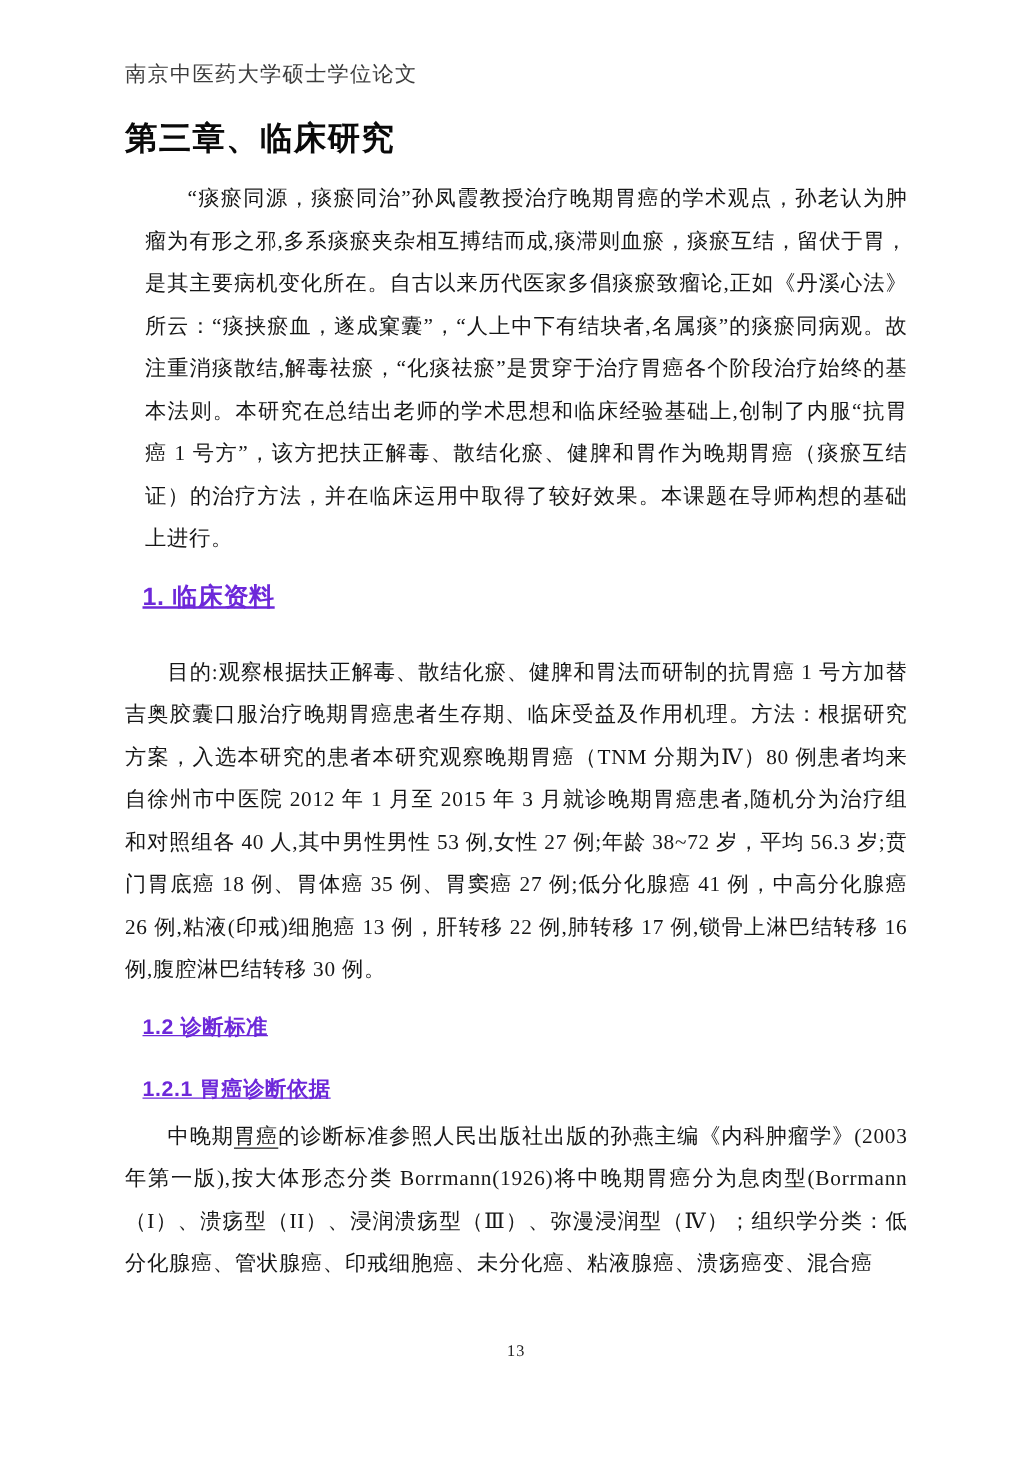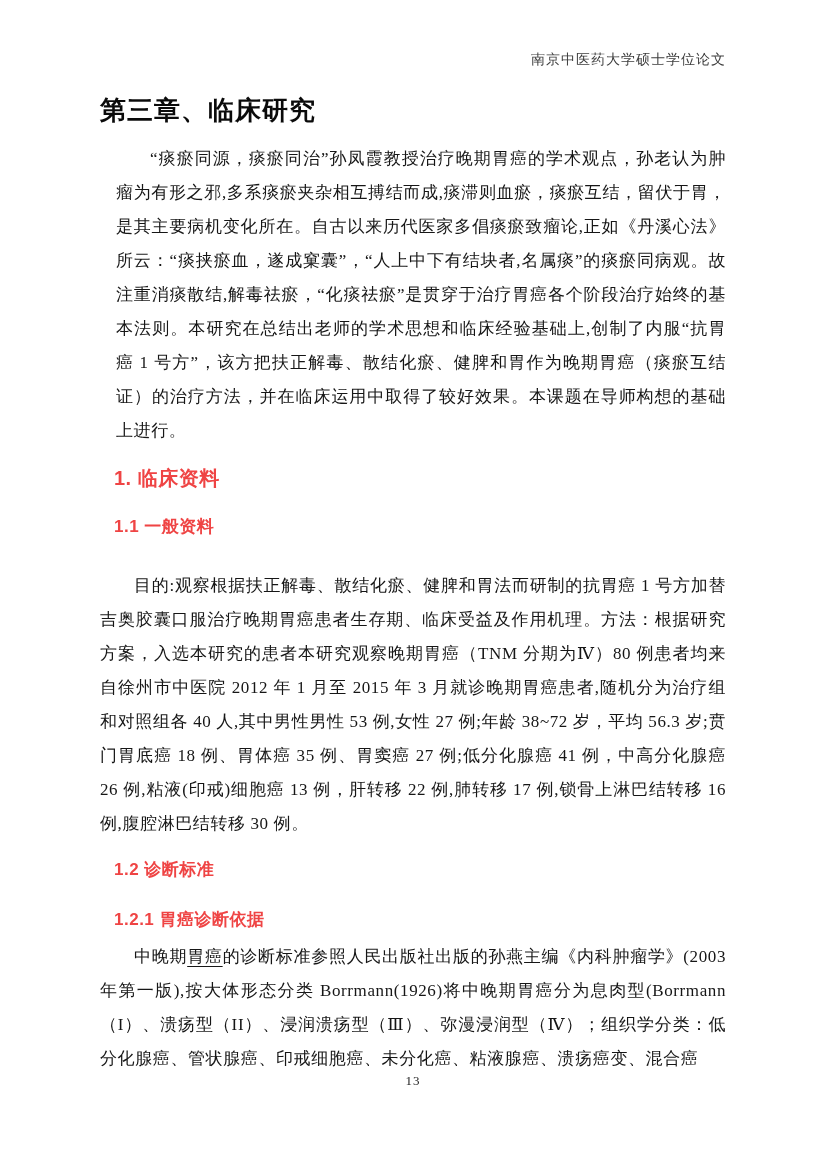--- a/index.html
+++ b/index.html
@@ -16,22 +16,22 @@
   .page {
     position: relative;
     box-sizing: border-box;
     width: 826px;
     height: 1169px;
     padding: 50px 100px 0 100px;
     overflow: hidden;
     background: #ffffff;
   }
   .running-header {
-    text-align: right;
-    font-size: 14px;
+    text-align: left;
+    font-size: 17px;
     line-height: 20px;
     color: #3c3c3c;
     letter-spacing: 1px;
   }
   .chapter-title {
     margin-top: 24px;
     text-align: left;
     font-family: "Liberation Sans", "DejaVu Sans", sans-serif;
     font-weight: bold;
     font-size: 26px;
@@ -46,22 +46,23 @@
     text-indent: 2em;
     letter-spacing: 0.6px;
     color: #161616;
   }
   .para-intro   { margin-top: 16px; margin-left: 16px; }
   .para-general { margin-top: 30px; }
   .para-diag    { margin-top: 8px;  }
   .sec-heading {
     font-family: "Liberation Sans", "DejaVu Sans", sans-serif;
     font-weight: bold;
-    color: #ef4444;
+    color: #6d28d9;
     letter-spacing: 0.5px;
+    text-decoration: underline;
   }
   .h-level1 {
     margin: 8px 0 0 14px;
     font-size: 20px;
     line-height: 26px;
   }
   .h-level2 {
     margin: 24px 0 0 14px;
     font-size: 17px;
     line-height: 24px;
@@ -91,21 +92,20 @@
 <div class="page">
 
   <div class="running-header">南京中医药大学硕士学位论文</div>
 
   <div class="chapter-title">第三章、临床研究</div>
 
   <p class="body-para para-intro">“痰瘀同源，痰瘀同治”孙凤霞教授治疗晚期胃癌的学术观点，孙老认为肿瘤为有形之邪,多系痰瘀夹杂相互搏结而成,痰滞则血瘀，痰瘀互结，留伏于胃，是其主要病机变化所在。自古以来历代医家多倡痰瘀致瘤论,正如《丹溪心法》所云：“痰挟瘀血，遂成窠囊”，“人上中下有结块者,名属痰”的痰瘀同病观。故注重消痰散结,解毒祛瘀，“化痰祛瘀”是贯穿于治疗胃癌各个阶段治疗始终的基本法则。本研究在总结出老师的学术思想和临床经验基础上,创制了内服“抗胃癌 1 号方”，该方把扶正解毒、散结化瘀、健脾和胃作为晚期胃癌（痰瘀互结证）的治疗方法，并在临床运用中取得了较好效果。本课题在导师构想的基础上进行。</p>
 
   <div class="sec-heading h-level1">1. 临床资料</div>
 
-  <div class="sec-heading h-level2">1.1 一般资料</div>
 
   <p class="body-para para-general">目的:观察根据扶正解毒、散结化瘀、健脾和胃法而研制的抗胃癌 1 号方加替吉奥胶囊口服治疗晚期胃癌患者生存期、临床受益及作用机理。方法：根据研究方案，入选本研究的患者本研究观察晚期胃癌（TNM 分期为Ⅳ）80 例患者均来自徐州市中医院 2012 年 1 月至 2015 年 3 月就诊晚期胃癌患者,随机分为治疗组和对照组各 40 人,其中男性男性 53 例,女性 27 例;年龄 38~72 岁，平均 56.3 岁;贲门胃底癌 18 例、胃体癌 35 例、胃窦癌 27 例;低分化腺癌 41 例，中高分化腺癌 26 例,粘液(印戒)细胞癌 13 例，肝转移 22 例,肺转移 17 例,锁骨上淋巴结转移 16 例,腹腔淋巴结转移 30 例。</p>
 
   <div class="sec-heading h-level2 h-diag-std">1.2 诊断标准</div>
 
   <div class="sec-heading h-level2 h-diag-base">1.2.1 胃癌诊断依据</div>
 
   <p class="body-para para-diag"><span>中晚期</span><span class="underlined">胃癌</span><span>的诊断标准参照人民出版社出版的孙燕主编《内科肿瘤学》(2003 年第一版),按大体形态分类 Borrmann(1926)将中晚期胃癌分为息肉型(Borrmann（I）、溃疡型（II）、浸润溃疡型（Ⅲ）、弥漫浸润型（Ⅳ）；组织学分类：低分化腺癌、管状腺癌、印戒细胞癌、未分化癌、粘液腺癌、溃疡癌变、混合癌</span></p>
 
   <div class="footer-page-number">13</div>

